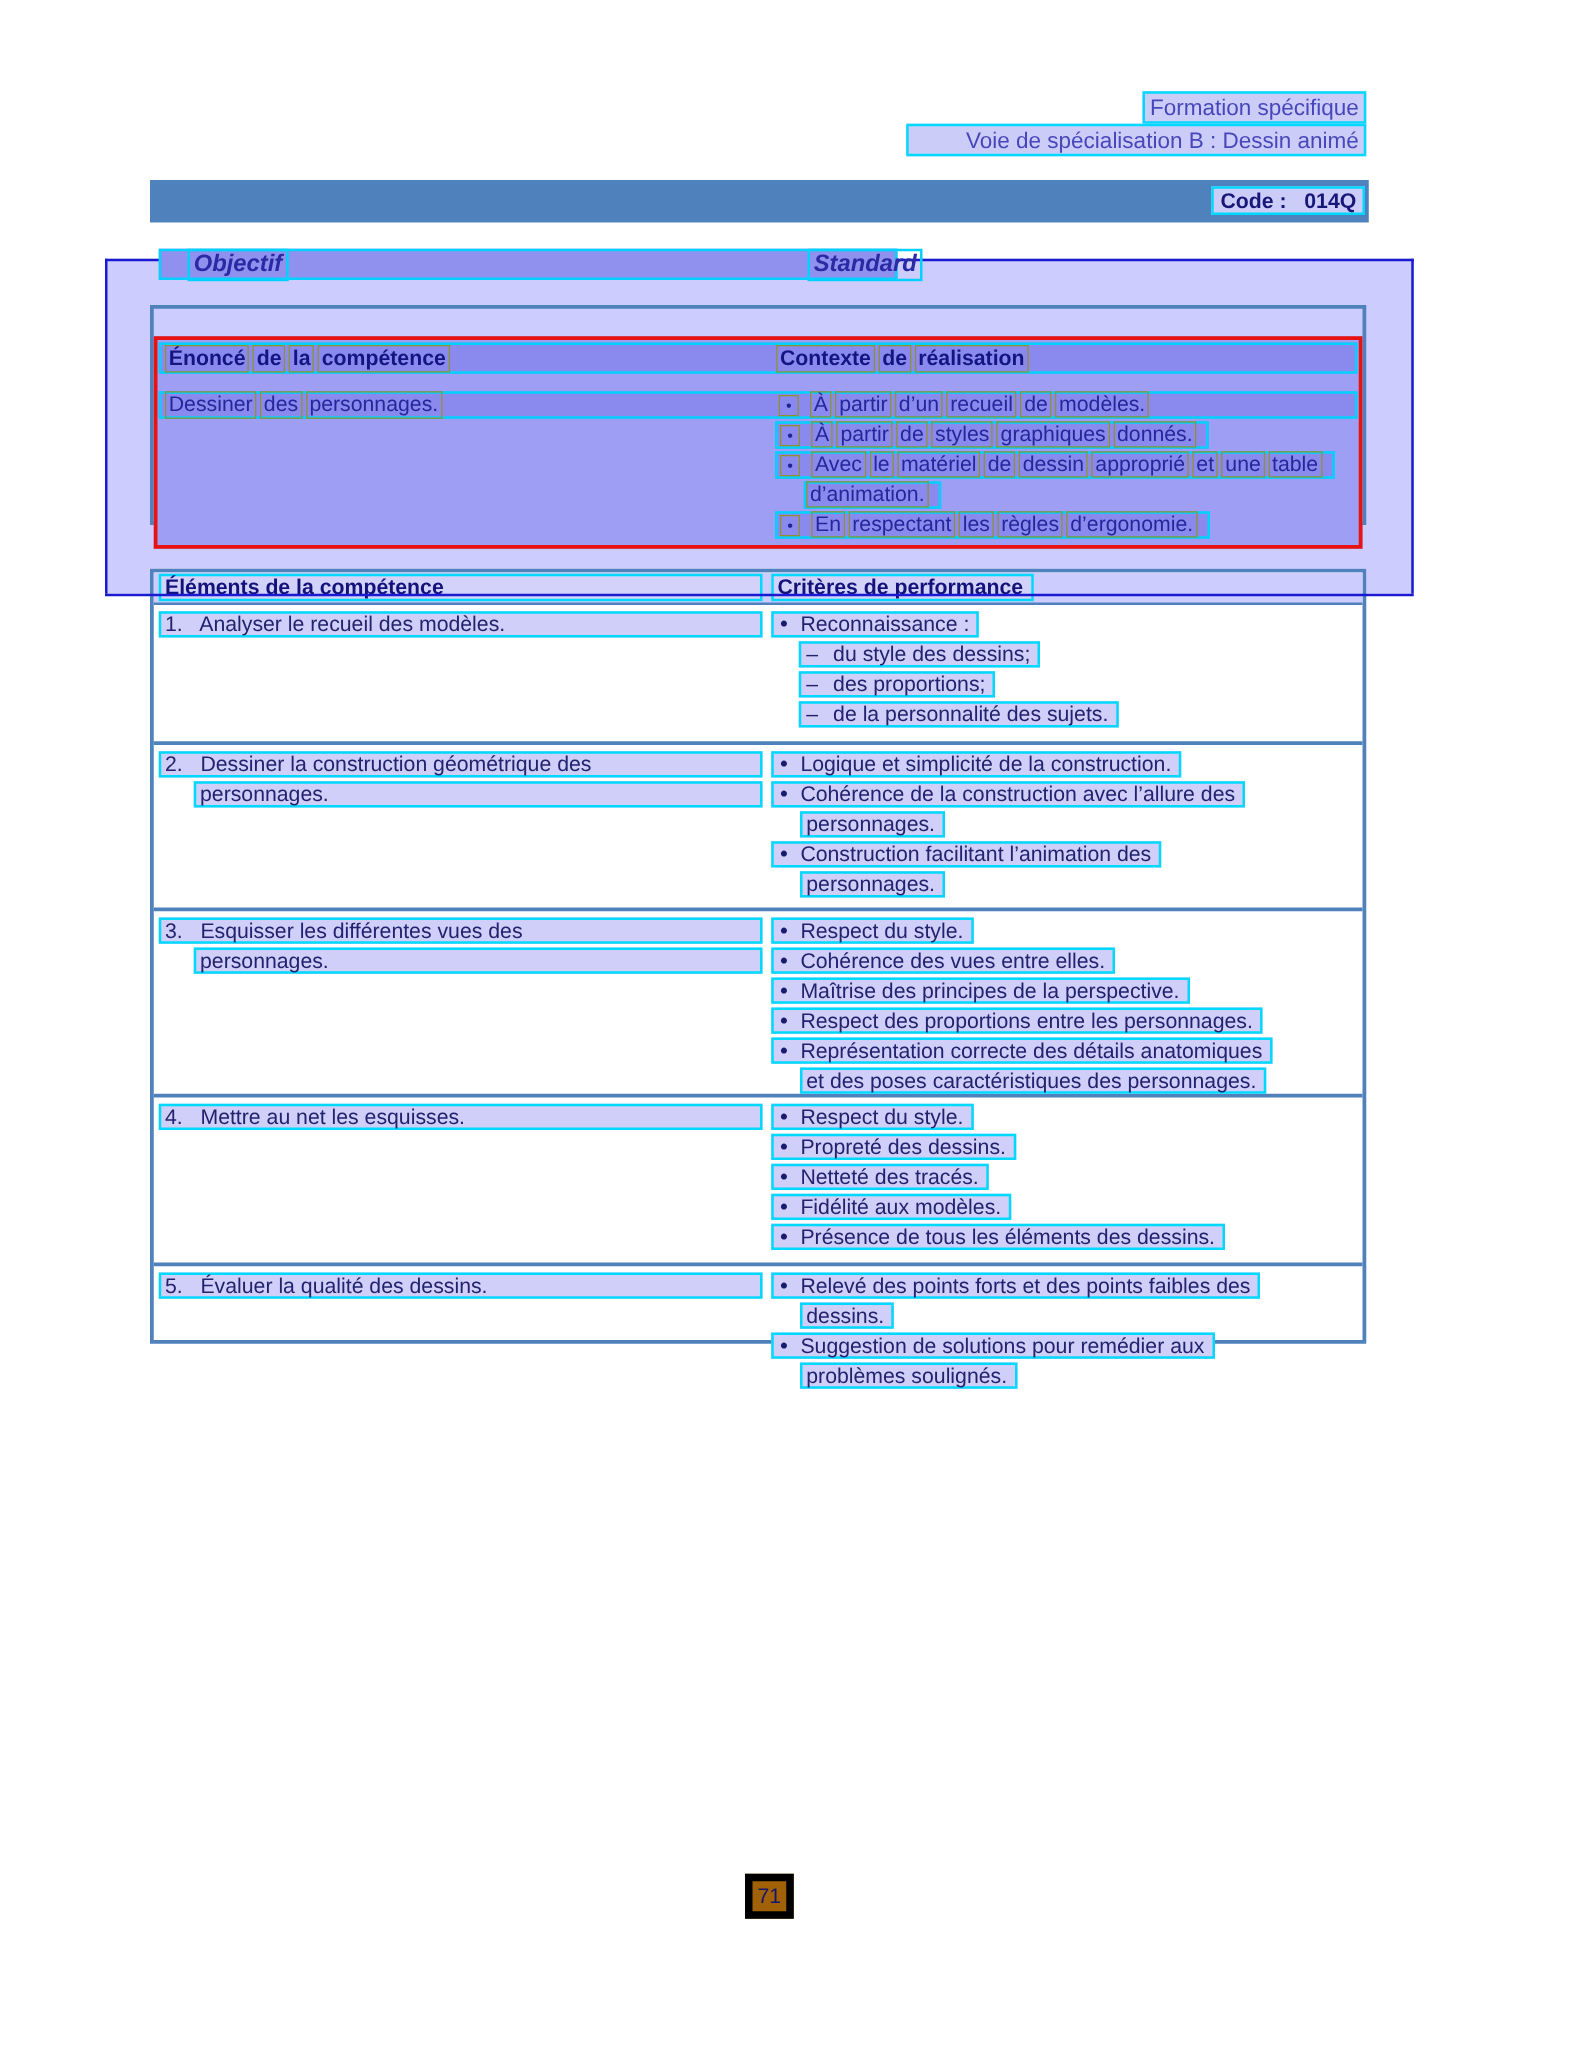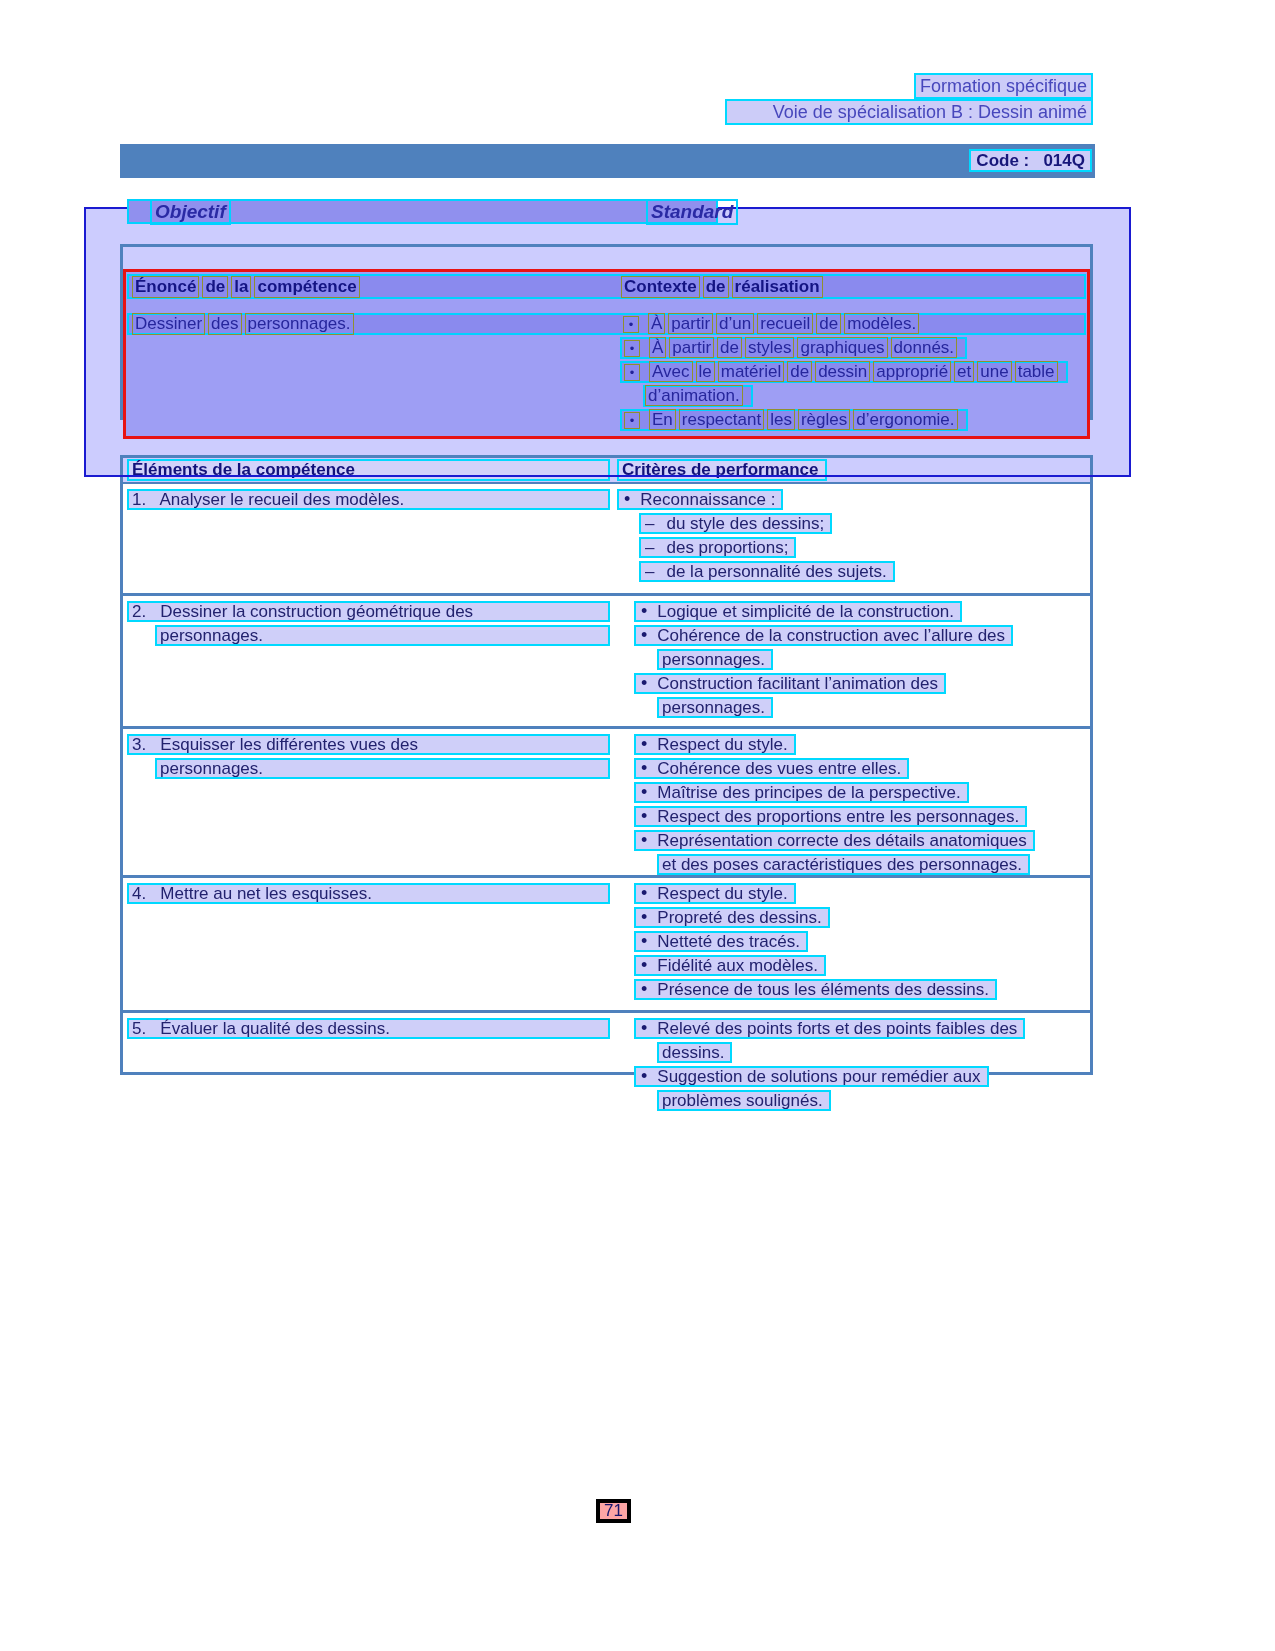--- a/index.html
+++ b/index.html
@@ -53,32 +53,32 @@
   
   .table2{position:absolute;left:120px;top:455px;width:973px;height:620px;
           border:3px solid #4f81bd;background:#ffffff;box-sizing:border-box;z-index:5;}
   .t2-header{height:26px;background:#ccccfe;border-bottom:2px solid #4f81bd;
              box-sizing:border-box;position:relative;}
   .t2-header .hl{position:absolute;top:1px;height:22px;background:#d2d2fa;
                  font-weight:bold;color:#12127a;padding:0 6px 0 3px;}
   .t2-header .h-left{left:4px;width:483px;}
   .t2-header .h-right{left:494px;width:auto;}
   .t2-row{display:flex;box-sizing:border-box;padding-top:5px;}
-  .t2-row.sep{border-top:3px solid #4f81bd;gap:17px;}
+  .t2-row.sep{border-top:3px solid #4f81bd;}
   .t2-left{width:494px;padding-left:4px;box-sizing:border-box;flex:none;}
   .t2-right{flex:1;}
   .t2-left .first{width:483px;padding-left:3px;}
   .t2-left .cont{width:455px;margin-left:28px;padding-left:3px;}
   .b2{color:#1a1a70;font-size:18px;margin:0 10px 0 2px;flex:none;}
   .dash-item{margin-left:22px;}
   .cont-item{margin-left:23px;}
   .dash-mark{margin:0 12px 0 1px;color:#22226e;}
 
-  .page-num-box{position:absolute;left:596px;top:1499px;height:24px;background:#fca5a5;
-                border:4px solid #000000;box-sizing:border-box;display:flex;align-items:center;
+  .page-num-box{position:absolute;left:596px;top:1499px;height:36px;background:#a16207;
+                border:6px solid #000000;box-sizing:border-box;display:flex;align-items:center;
                 font-size:17px;color:#16166e;padding:0 4px;}
 </style>
 </head>
 <body>
 
 <div class="page">
 
   <div class="hl-top" style="right:182px;top:73px;">Formation spécifique</div>
   <div class="hl-top" style="right:182px;top:99px;padding-left:46px;">Voie de spécialisation B : Dessin animé</div>
 

